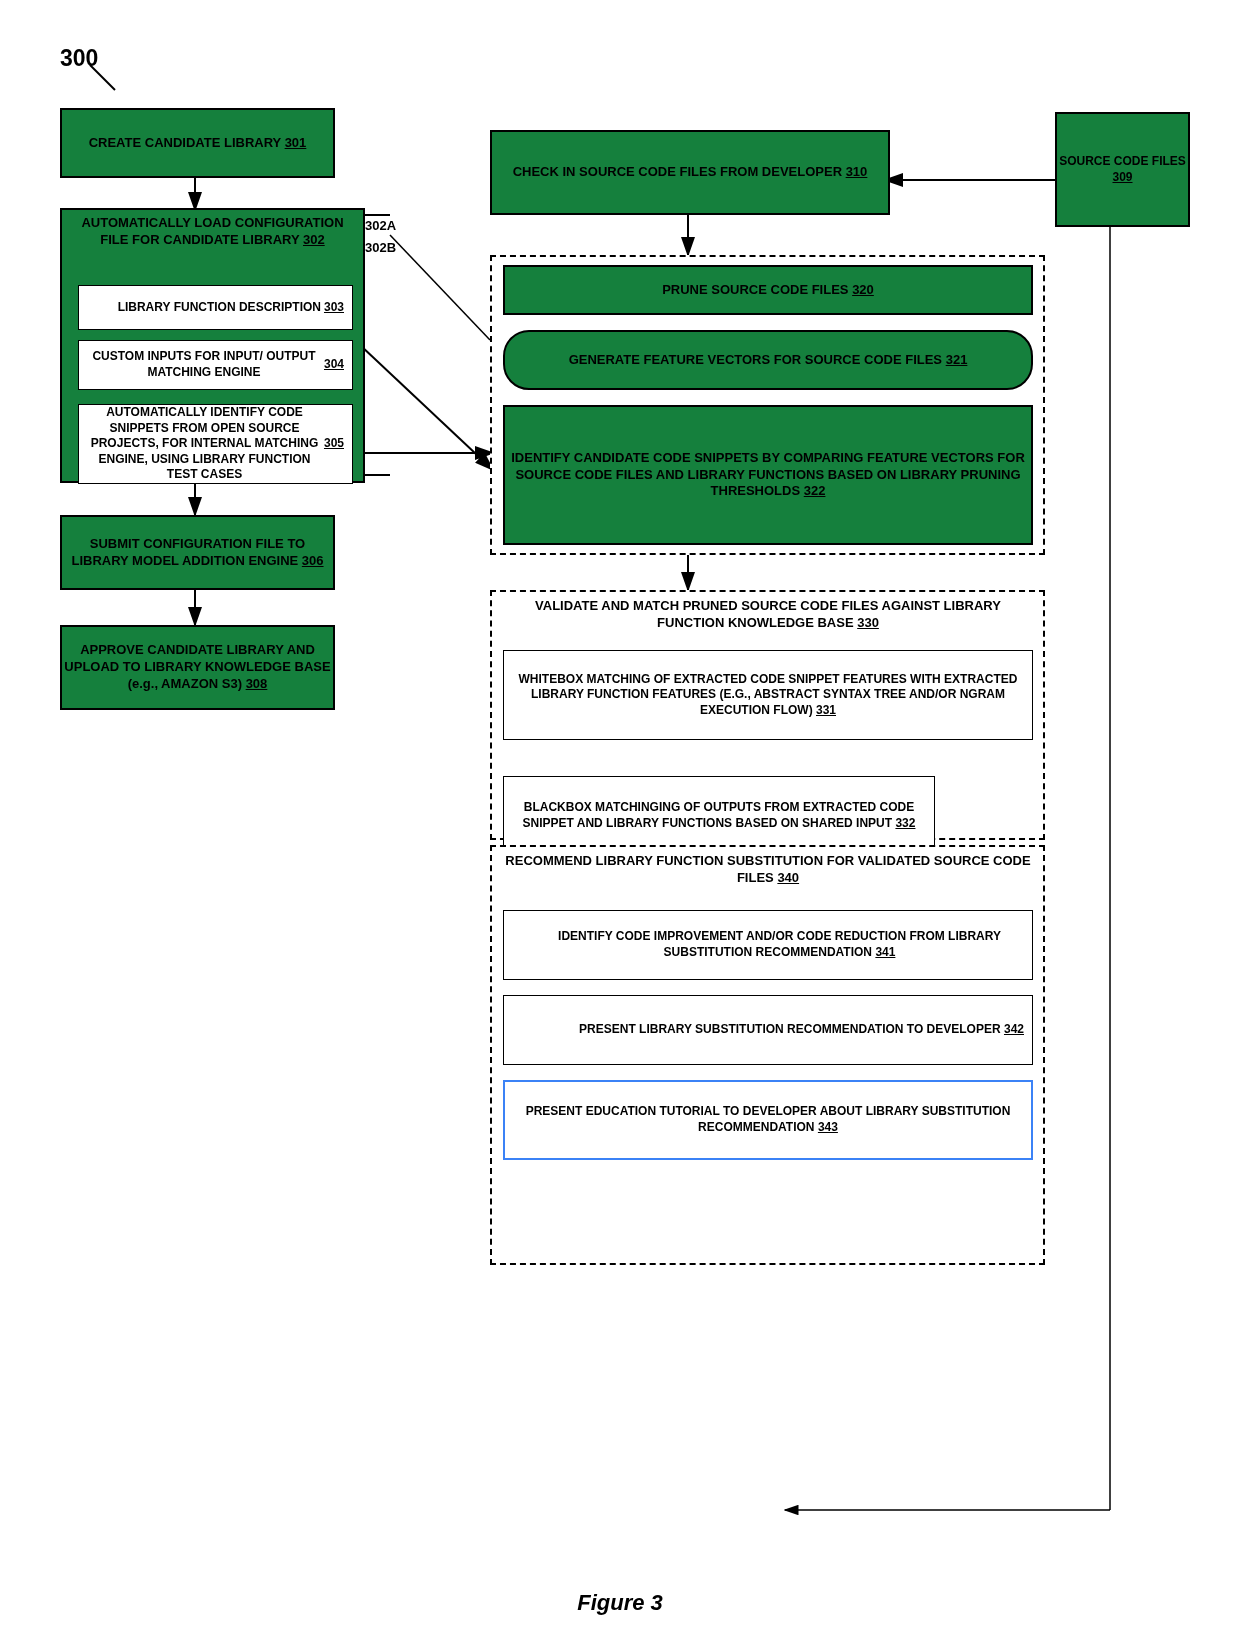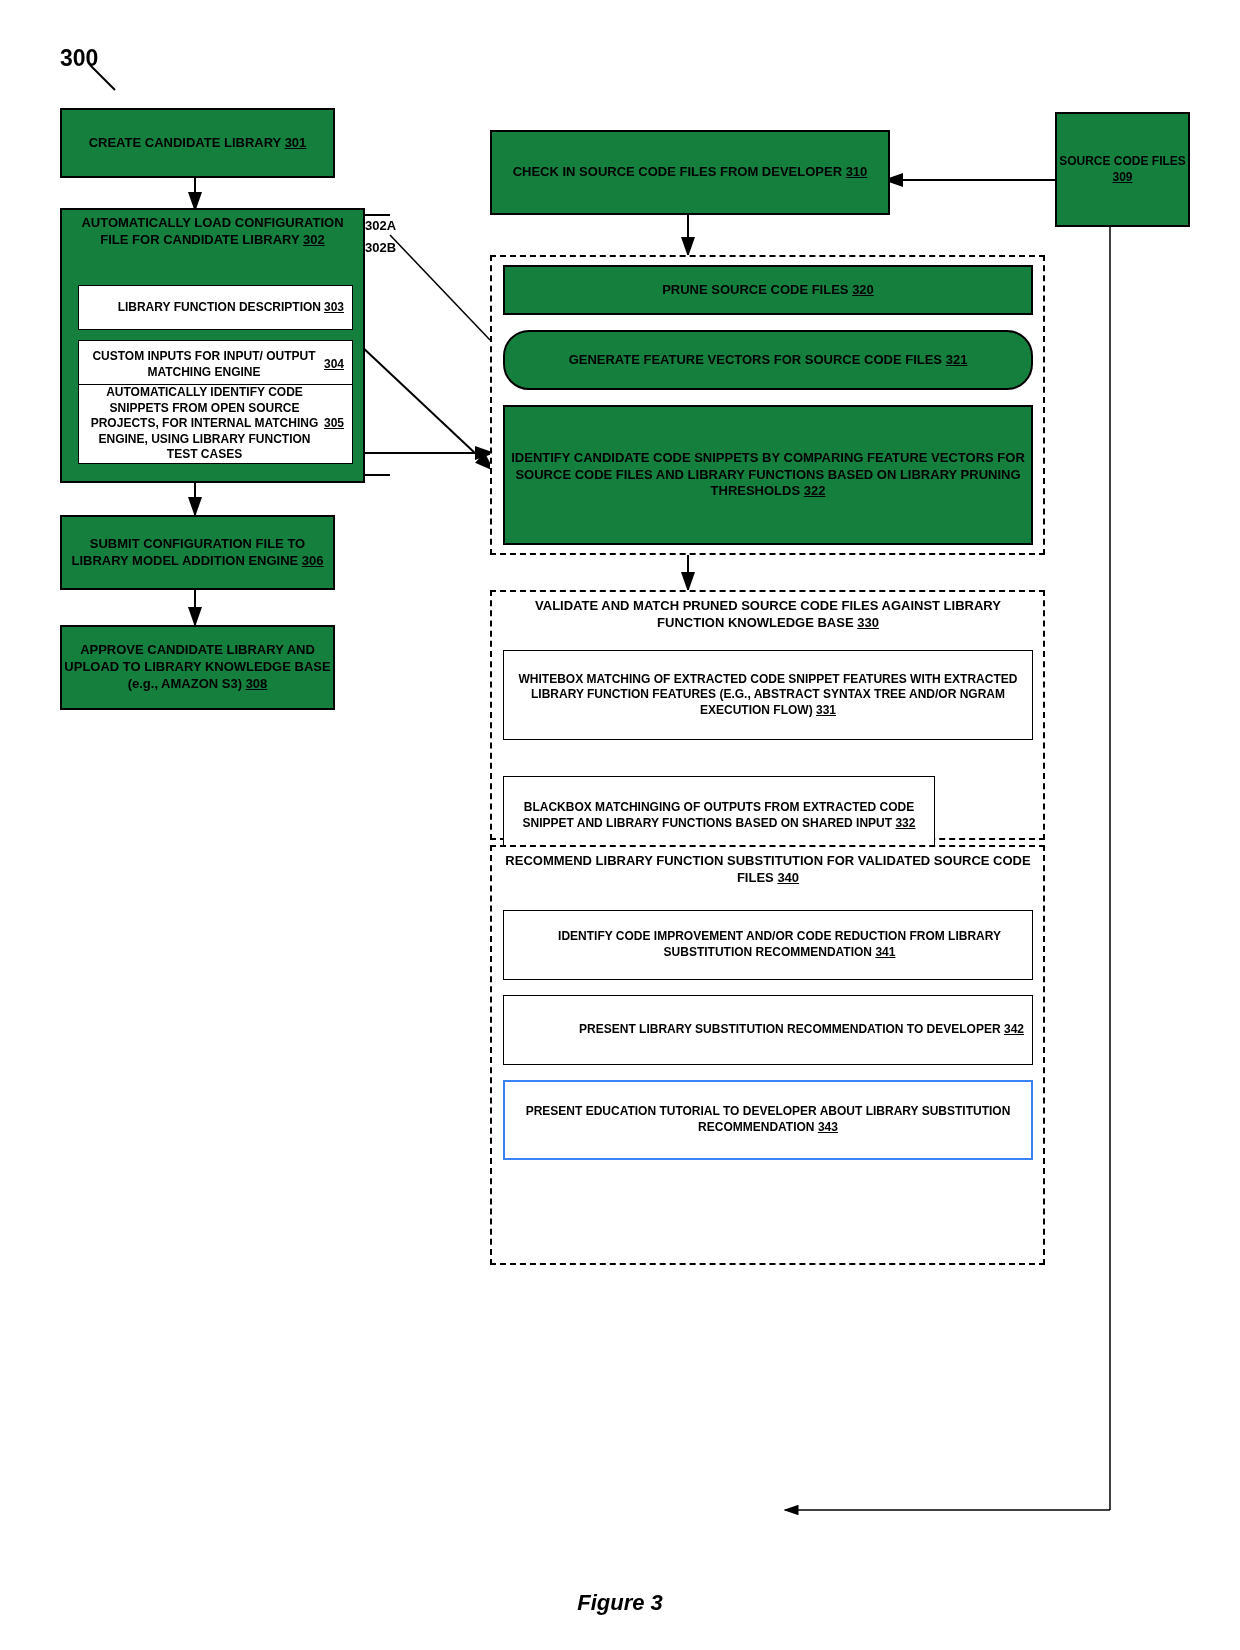--- a/index.html
+++ b/index.html
@@ -164,21 +164,21 @@
   </div>
 
   <div class="box-inner" style="left:78px; top:285px; width:275px; height:45px;">
     LIBRARY FUNCTION DESCRIPTION <span class="label-ref" style="margin-left:3px;">303</span>
   </div>
 
   <div class="box-inner" style="left:78px; top:340px; width:275px; height:50px;">
     CUSTOM INPUTS FOR INPUT/ OUTPUT MATCHING ENGINE <span class="label-ref" style="margin-left:3px;">304</span>
   </div>
 
-  <div class="box-inner" style="left:78px; top:384px; width:275px; height:80px;">
+  <div class="box-inner" style="left:78px; top:404px; width:275px; height:80px;">
     AUTOMATICALLY IDENTIFY CODE SNIPPETS FROM OPEN SOURCE PROJECTS, FOR INTERNAL MATCHING ENGINE, USING LIBRARY FUNCTION TEST CASES <span class="label-ref" style="margin-left:2px;">305</span>
   </div>
 
   <div class="arrow-label" style="left:365px; top:218px;">302A</div>
 
   <div class="arrow-label" style="left:365px; top:240px;">302B</div>
 
   <div class="box" style="left:60px; top:515px; width:275px; height:75px;">
     <span>SUBMIT CONFIGURATION FILE TO LIBRARY MODEL ADDITION ENGINE <span class="label-ref">306</span></span>
   </div>

